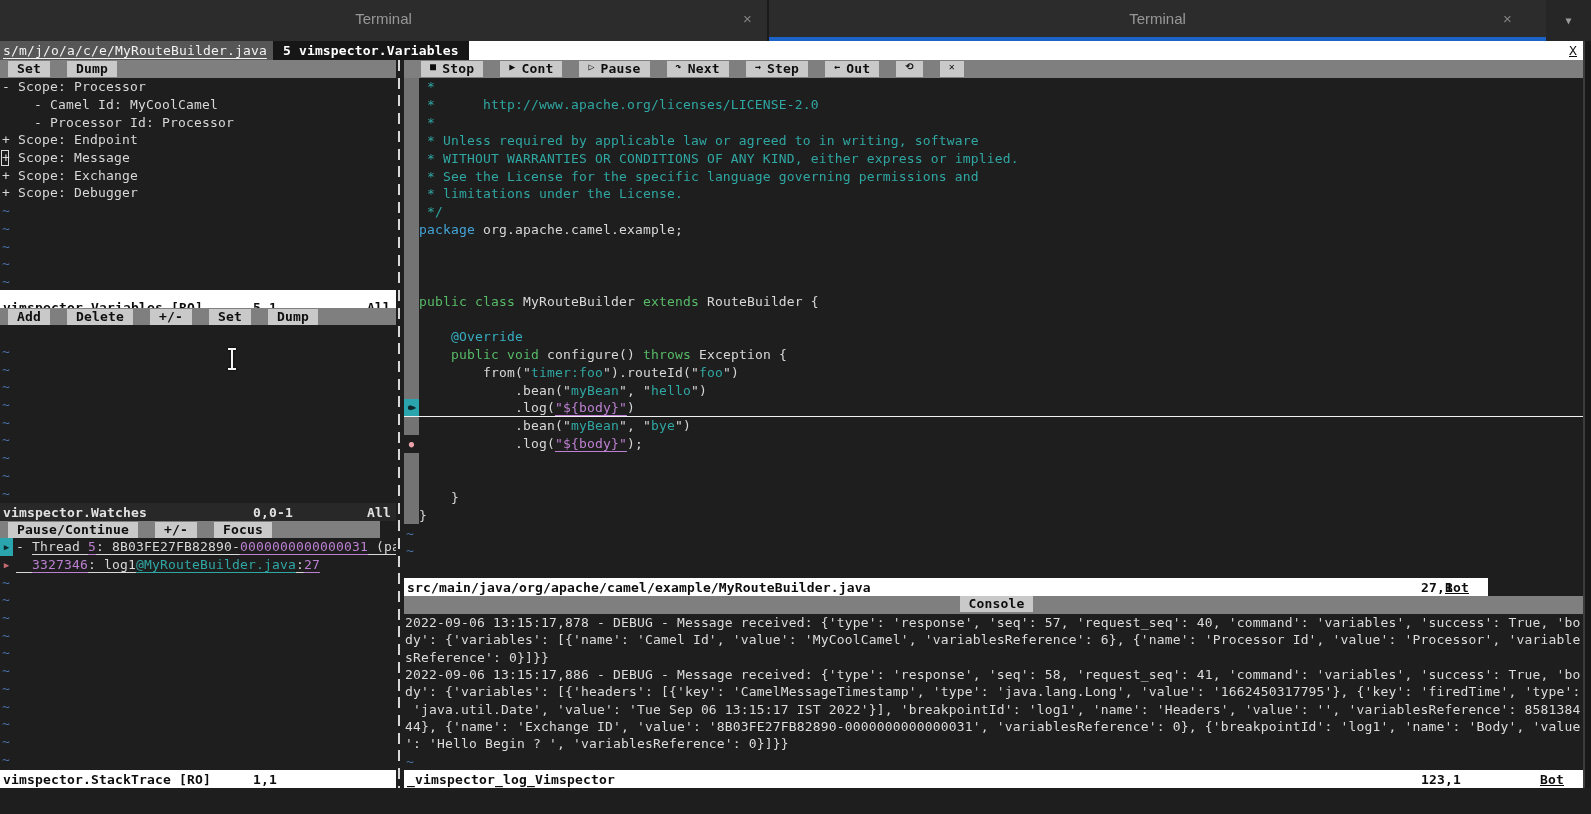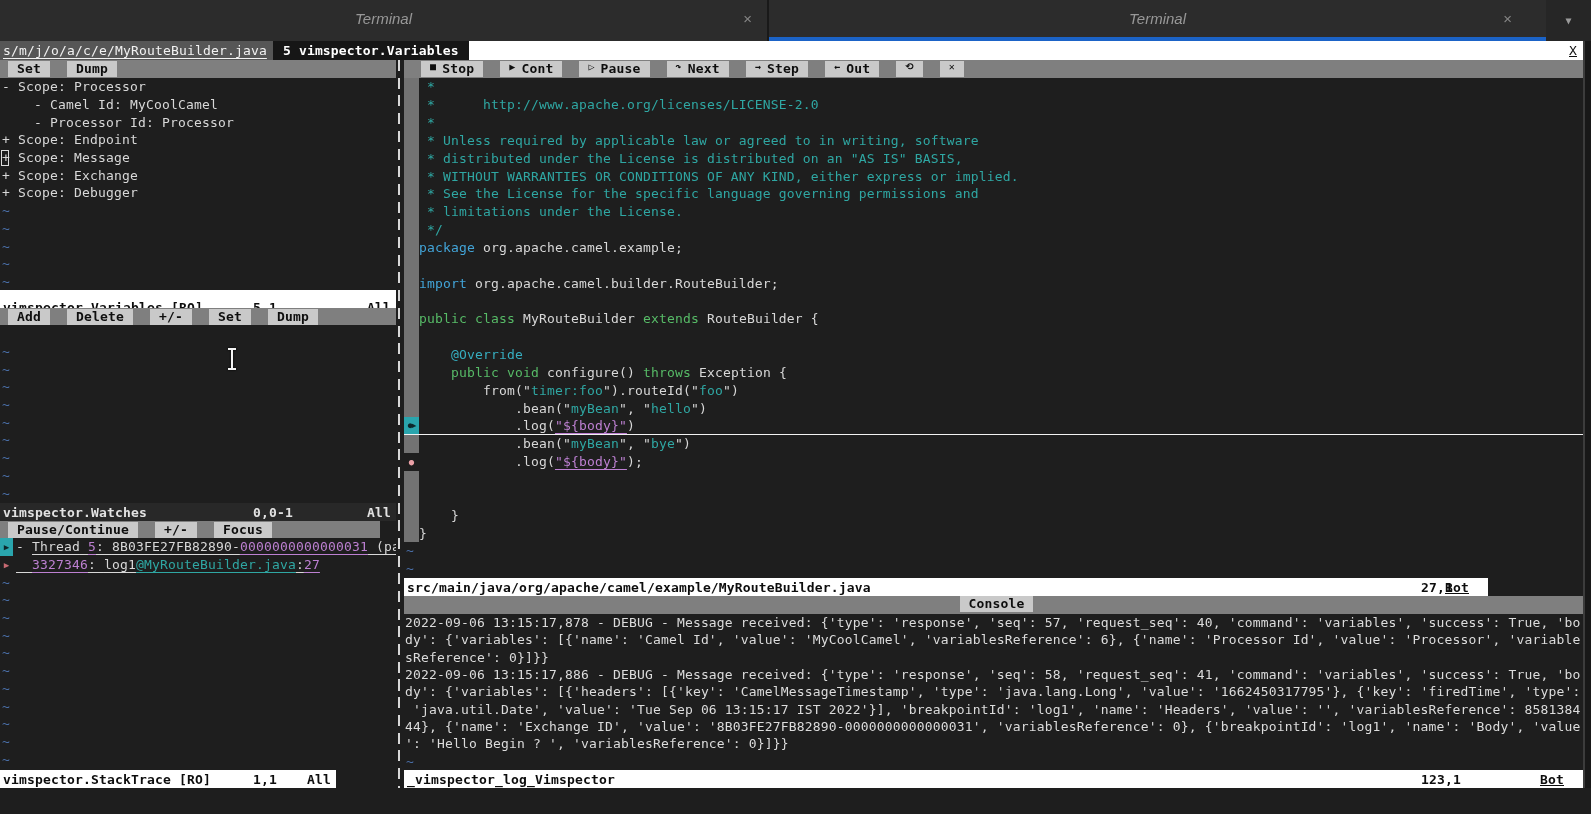--- a/index.html
+++ b/index.html
@@ -2,21 +2,21 @@
 <html><head>
 <meta charset="utf-8">
 <style>
   html,body{margin:0;padding:0;background:#101010;}
   .screen{position:relative;width:1591px;height:814px;overflow:hidden;background:#1e1e1e;
           font-family:"DejaVu Sans Mono",monospace;font-size:13px;letter-spacing:0.17px;color:#d8d8d8;}
   pre{margin:0;font:inherit;white-space:pre;}
 
   
   #hdr{position:absolute;left:0;top:0;width:1591px;height:41px;display:flex;background:#161616;}
-  .gtab{position:relative;background:#2c2c2c;height:41px;font-style:italic;}
+  .gtab{position:relative;background:#2c2c2c;height:41px;}
   .gtab.left{width:767px;border-right:2px solid #191919;}
   .gtab.right{width:777px;}
   .gtitle{position:absolute;left:0;right:0;top:10px;text-align:center;
           font-family:"Liberation Sans",sans-serif;font-size:15px;color:#989898;letter-spacing:0;}
   .gclose{position:absolute;top:10px;color:#858585;font-family:"Liberation Sans",sans-serif;font-size:15px;}
   .gtab.left .gclose{right:15px;}
   .gtab.right .gclose{right:34px;}
   .active-bar{position:absolute;left:0;right:0;bottom:0;height:4px;background:#1b63c7;}
   .corner{width:45px;height:41px;background:#262626;display:flex;align-items:center;justify-content:center;}
   .corner span{color:#9a9a9a;font-size:10px;}
@@ -49,21 +49,21 @@
 
   
   #var-winbar{left:0;top:60px;width:396px;height:18px;}
   #var-content{left:0;top:78px;width:396px;height:212px;}
   #var-status{left:0;top:290px;width:396px;height:35px;}
   #watch-winbar{left:0;top:308px;width:396px;height:17px;}
   #watch-content{left:0;top:325px;width:396px;height:178px;}
   #watch-status{left:0;top:503px;width:396px;height:18px;}
   #stack-winbar{left:0;top:521px;width:380px;height:17px;}
   #stack-content{left:0;top:538px;width:396px;height:232px;}
-  #stack-status{left:0;top:770px;width:336px;height:18px;}
+  #stack-status{left:0;top:770px;width:476px;height:18px;}
 
   
   #divider{position:absolute;left:396px;top:60px;width:8px;height:728px;background:#1e1e1e;}
   #divider::before{content:"";position:absolute;left:2px;top:0;width:2px;height:100%;
       background:repeating-linear-gradient(180deg,#d8d8d8 0px,#d8d8d8 11px,transparent 11px,transparent 17.7px);}
 
   
   #toolbar{left:404px;top:60px;width:1179px;height:18px;padding-left:17px;}
   #code-content{left:404px;top:78px;width:1179px;height:500px;}
   #code-status{left:404px;top:578px;width:1084px;height:18px;}
@@ -260,28 +260,27 @@
       </span>
       <span class="chip">
         <span class="chip-ic">✕</span>
       </span>
     </div>
   <div id="code-content" class="content">
       <div class="crow"><span class="signcell"></span><pre class="ctext"><span class="cm"> *</span></pre></div>
       <div class="crow"><span class="signcell"></span><pre class="ctext"><span class="cm"> *      http://www.apache.org/licenses/LICENSE-2.0</span></pre></div>
       <div class="crow"><span class="signcell"></span><pre class="ctext"><span class="cm"> *</span></pre></div>
       <div class="crow"><span class="signcell"></span><pre class="ctext"><span class="cm"> * Unless required by applicable law or agreed to in writing, software</span></pre></div>
-      <div class="crow"><span class="signcell"></span><pre class="ctext"><span class="cm"> * distributed under the License is distributed on an "AS IS" BASIS,</span></pre></div>
       <div class="crow"><span class="signcell"></span><pre class="ctext"><span class="cm"> * WITHOUT WARRANTIES OR CONDITIONS OF ANY KIND, either express or implied.</span></pre></div>
       <div class="crow"><span class="signcell"></span><pre class="ctext"><span class="cm"> * See the License for the specific language governing permissions and</span></pre></div>
       <div class="crow"><span class="signcell"></span><pre class="ctext"><span class="cm"> * limitations under the License.</span></pre></div>
       <div class="crow"><span class="signcell"></span><pre class="ctext"><span class="cm"> */</span></pre></div>
       <div class="crow"><span class="signcell"></span><pre class="ctext"><span class="kb">package</span><span class="pl"> org.apache.camel.example;</span></pre></div>
       <div class="crow"><span class="signcell"></span><pre class="ctext"></pre></div>
-      <div class="crow"><span class="signcell"></span><pre class="ctext"><span class="kb">import</span><span class="pl"> org.apache.camel.builder.RouteBuilder;</span></pre></div>
+      <div class="crow"><span class="signcell"></span></div>
       <div class="crow"><span class="signcell"></span><pre class="ctext"></pre></div>
       <div class="crow"><span class="signcell"></span><pre class="ctext"><span class="kg">public class</span><span class="pl"> MyRouteBuilder </span><span class="kg">extends</span><span class="pl"> RouteBuilder {</span></pre></div>
       <div class="crow"><span class="signcell"></span><pre class="ctext"></pre></div>
       <div class="crow"><span class="signcell"></span><pre class="ctext"><span class="pl">    </span><span class="an">@Override</span></pre></div>
       <div class="crow"><span class="signcell"></span><pre class="ctext"><span class="pl">    </span><span class="kg">public void</span><span class="pl"> configure() </span><span class="kg">throws</span><span class="pl"> Exception {</span></pre></div>
       <div class="crow"><span class="signcell"></span><pre class="ctext"><span class="pl">        from("</span><span class="st">timer:foo</span><span class="pl">").routeId("</span><span class="st">foo</span><span class="pl">")</span></pre></div>
       <div class="crow"><span class="signcell"></span><pre class="ctext"><span class="pl">            .bean("</span><span class="st">myBean</span><span class="pl">", "</span><span class="st">hello</span><span class="pl">")</span></pre></div>
       <div class="crow cur"><span class="signcell pc">●▶</span><pre class="ctext"><span class="pl">            .log(</span><span class="pp ul">"${body}"</span><span class="pl">)</span></pre></div>
       <div class="crow"><span class="signcell"></span><pre class="ctext"><span class="pl">            .bean("</span><span class="st">myBean</span><span class="pl">", "</span><span class="st">bye</span><span class="pl">")</span></pre></div>
       <div class="crow"><span class="signcell bp">●</span><pre class="ctext"><span class="pl">            .log(</span><span class="pp ul">"${body}"</span><span class="pl">);</span></pre></div>

